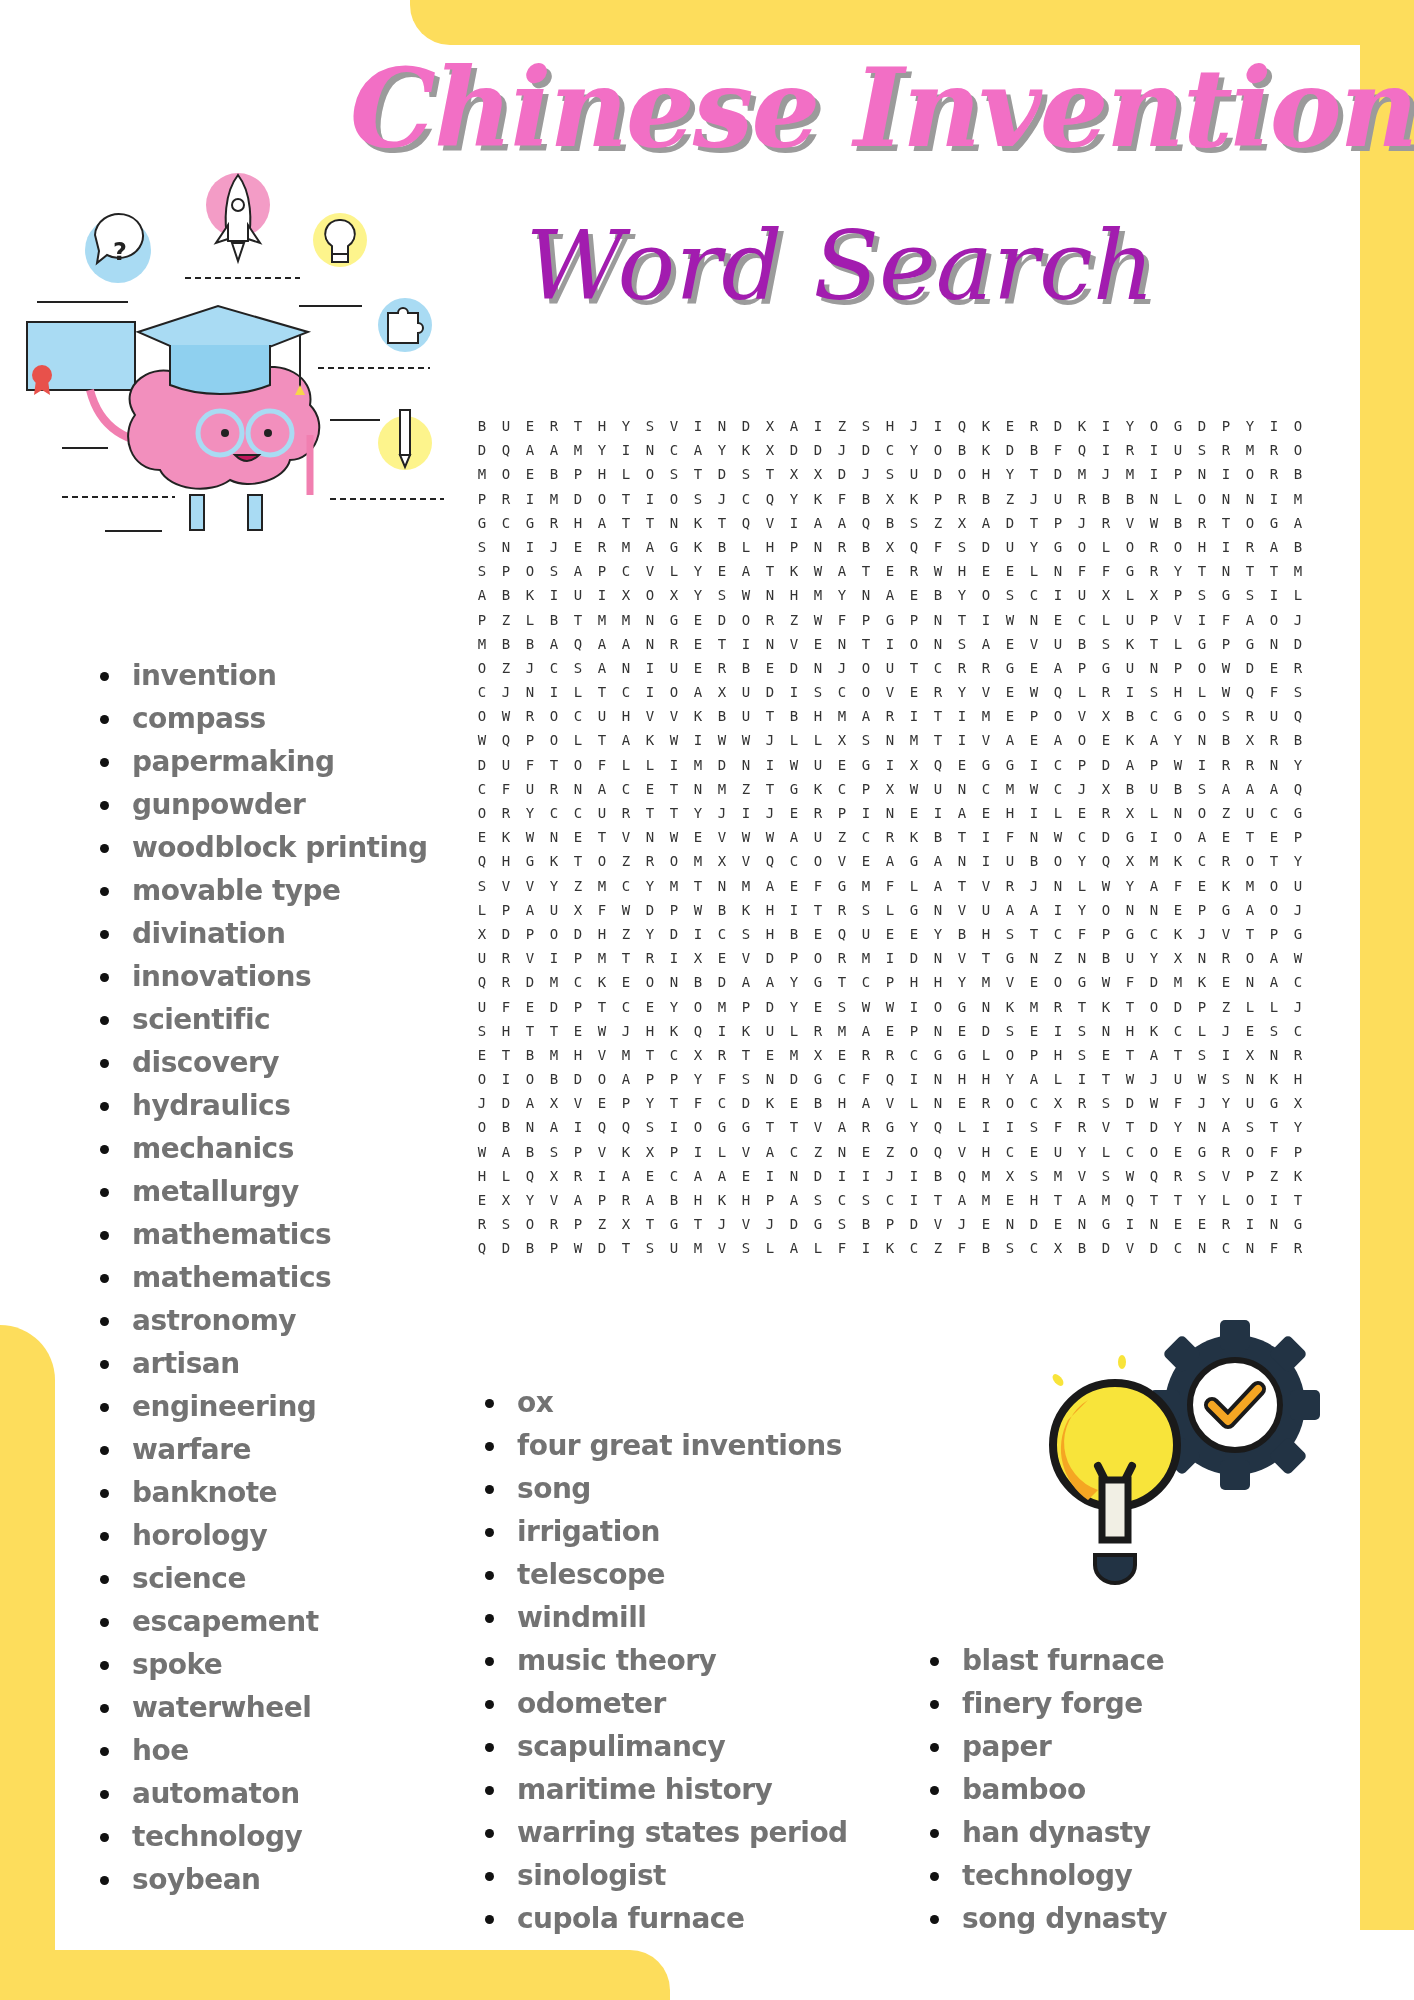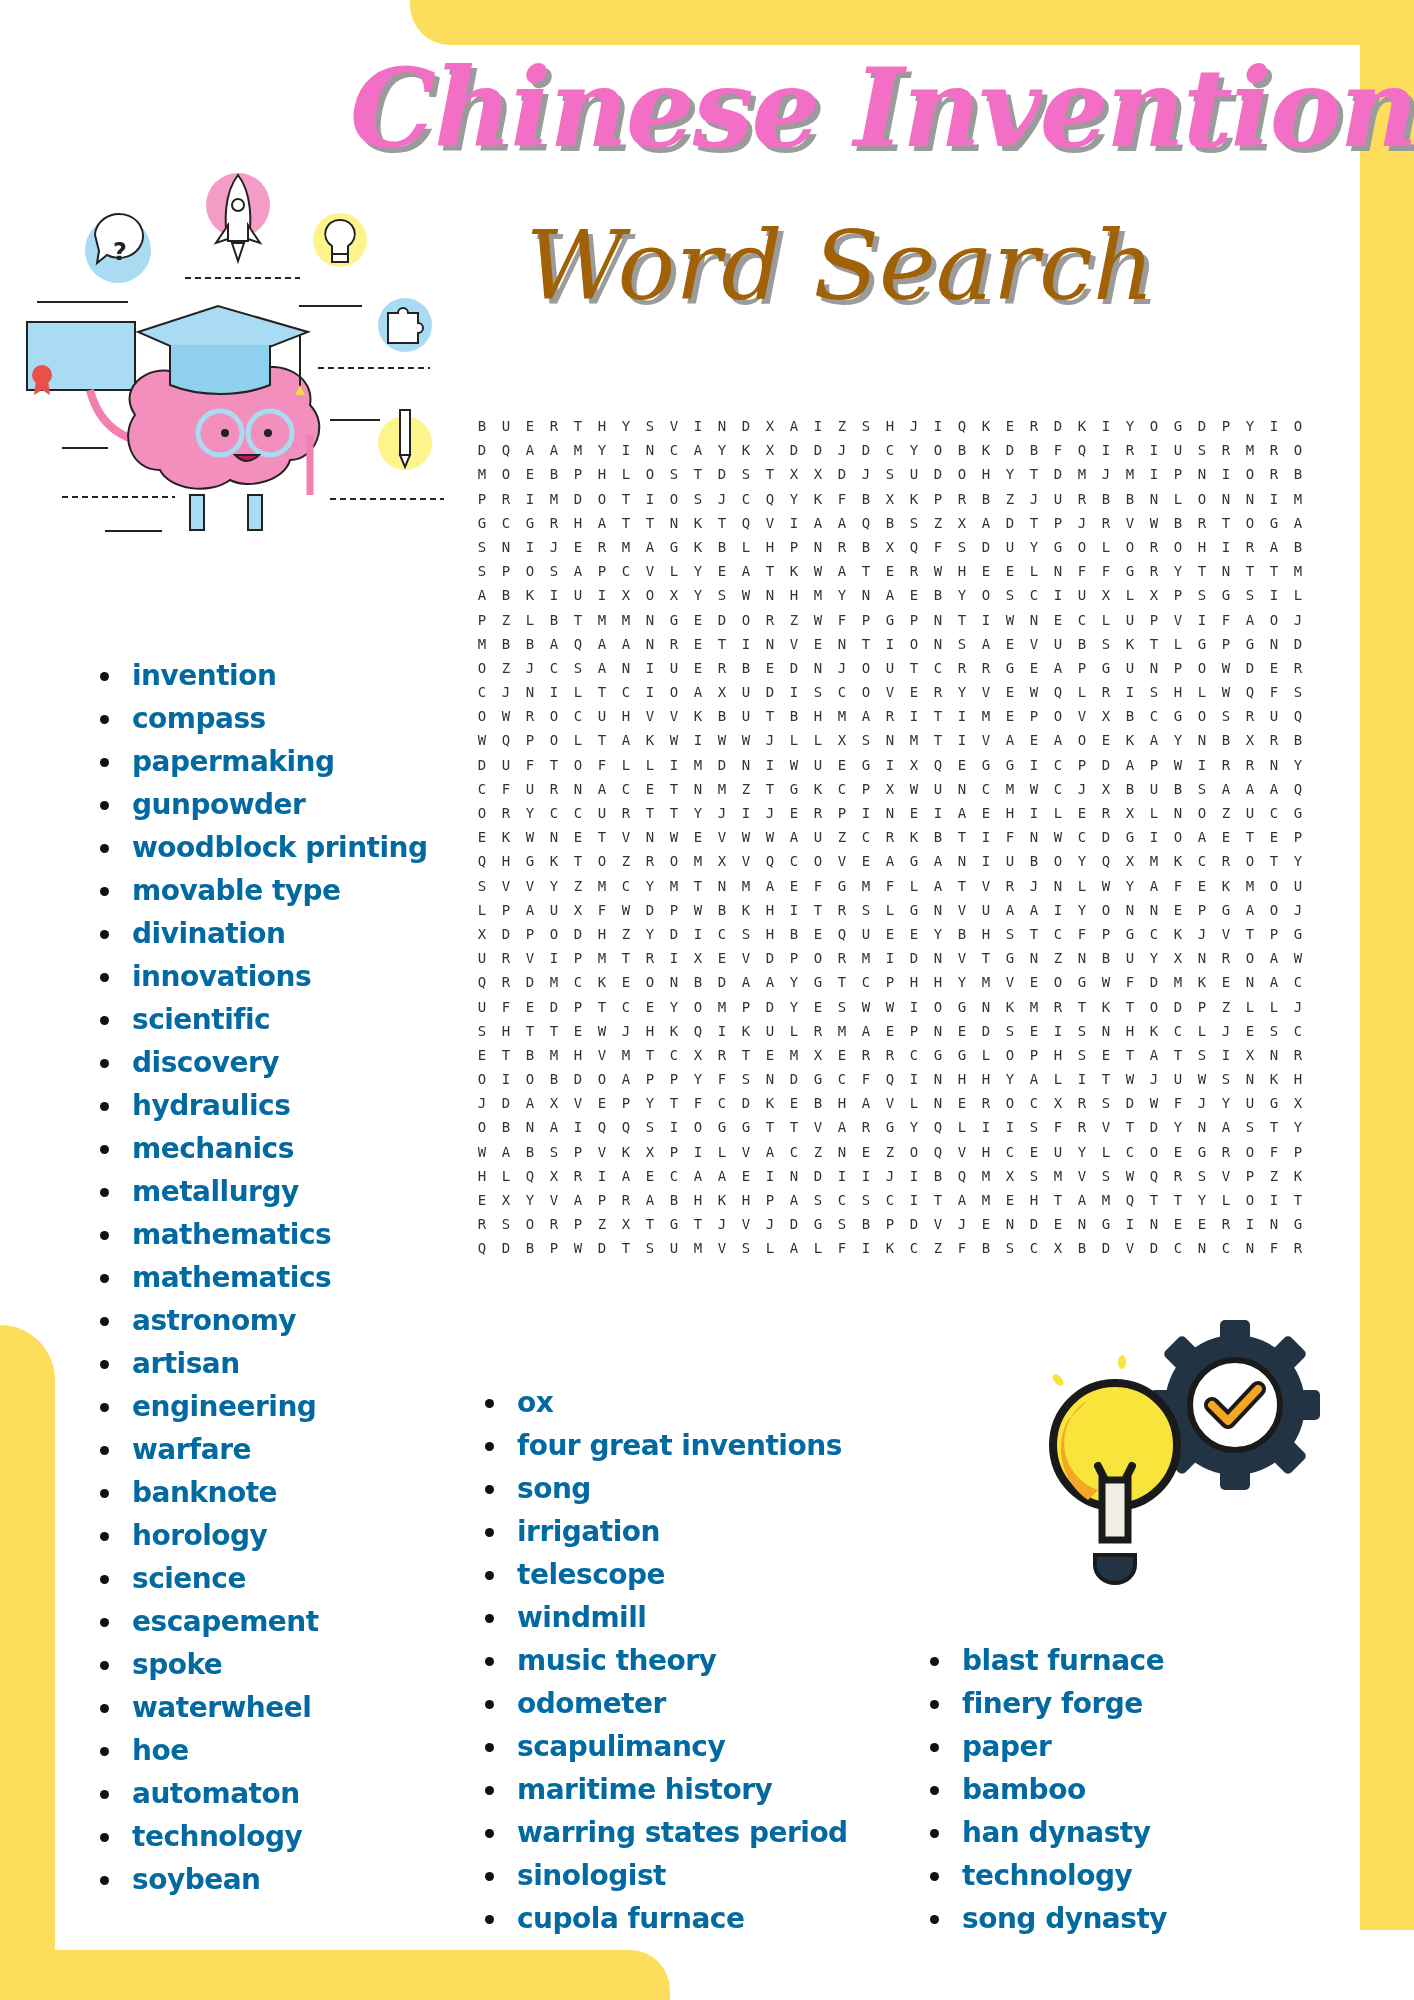--- a/index.html
+++ b/index.html
@@ -1,24 +1,24 @@
 <!DOCTYPE html>
 <html><head>
 <meta charset="utf-8">
 <style>
   html, body { margin: 0; padding: 0; }
   body { width: 1414px; height: 2000px; position: relative; overflow: hidden; background: #ffffff; font-family: "DejaVu Sans", sans-serif; }
   .bg-yellow { position: absolute; background: #fddd5c; }
   .sheet { position: absolute; left: 55px; top: 45px; width: 1305px; height: 1905px; background: #ffffff; border-radius: 0 0 0 0; }
   .title-main { position: absolute; left: 350px; top: 45px; width: 1000px; text-align: center; font-family: "DejaVu Serif", serif; font-style: italic; font-weight: bold; font-size: 108px; color: #f26fc5; text-shadow: 5px 5px 0 #9b9b9b; letter-spacing: -2px; white-space: nowrap; }
-  .title-sub { position: absolute; left: 440px; top: 210px; width: 800px; text-align: center; font-family: "DejaVu Serif", serif; font-style: italic; font-size: 96px; color: #a16207; text-shadow: 5px 5px 0 #9b9b9b; white-space: nowrap; }
+  .title-sub { position: absolute; left: 440px; top: 210px; width: 800px; text-align: center; font-family: "DejaVu Serif", serif; font-style: italic; font-size: 96px; color: #a21caf; text-shadow: 5px 5px 0 #9b9b9b; white-space: nowrap; }
   .grid { position: absolute; left: 470px; top: 414px; width: 840px; font-family: "DejaVu Sans Mono", monospace; font-size: 14px; color: #333; }
   .grid-row { display: flex; justify-content: space-between; height: 24.2px; line-height: 24.2px; }
   .grid-row span { width: 24px; text-align: center; }
-  .wordlist { position: absolute; list-style: none; margin: 0; padding: 0; font-family: "DejaVu Sans", sans-serif; font-weight: bold; font-size: 28px; color: #0369a1; letter-spacing: -0.5px; }
+  .wordlist { position: absolute; list-style: none; margin: 0; padding: 0; font-family: "DejaVu Sans", sans-serif; font-weight: bold; font-size: 28px; color: #737373; letter-spacing: -0.5px; }
   .wordlist li { height: 43px; line-height: 43px; position: relative; padding-left: 32px; white-space: nowrap; }
   .wordlist li::before { content: ""; position: absolute; left: 0; top: 18px; width: 9px; height: 9px; border-radius: 50%; background: #111; }
   .illus { position: absolute; }
 </style>
 </head>
 <body>
 
 <div class="bg-yellow" style="left:410px; top:0; width:1004px; height:45px; border-radius:0 0 0 40px;"></div>
 <div class="bg-yellow" style="left:1360px; top:0; width:54px; height:1930px;"></div>
 <div class="bg-yellow" style="left:0; top:1325px; width:55px; height:675px; border-radius:0 55px 0 0;"></div>

